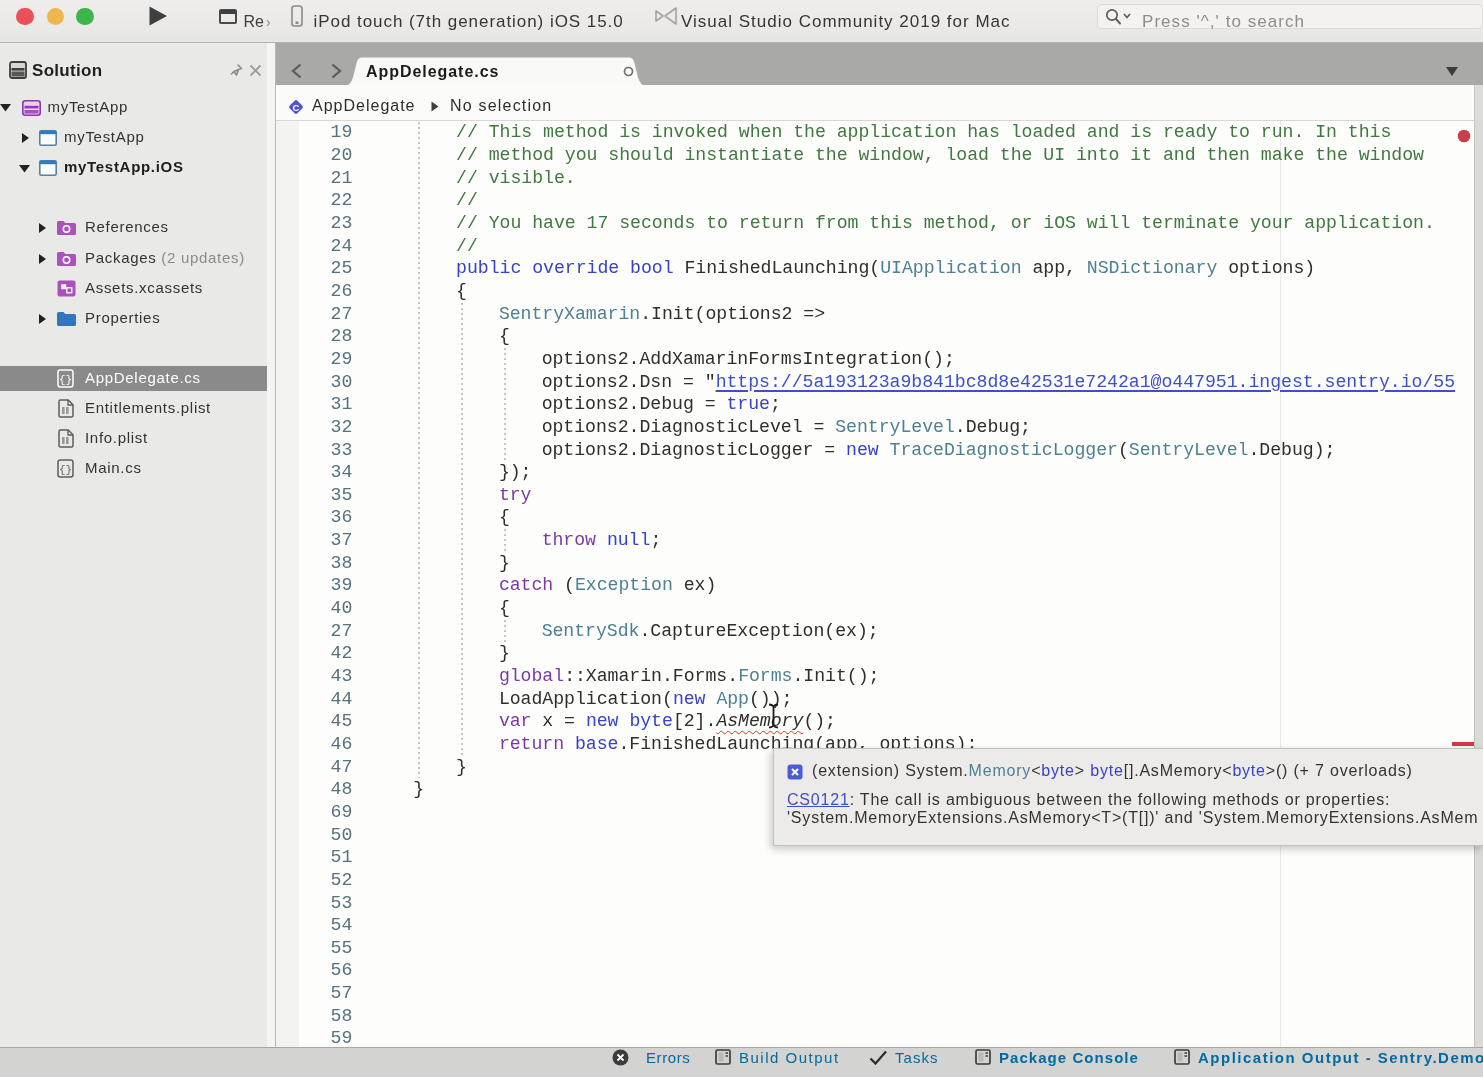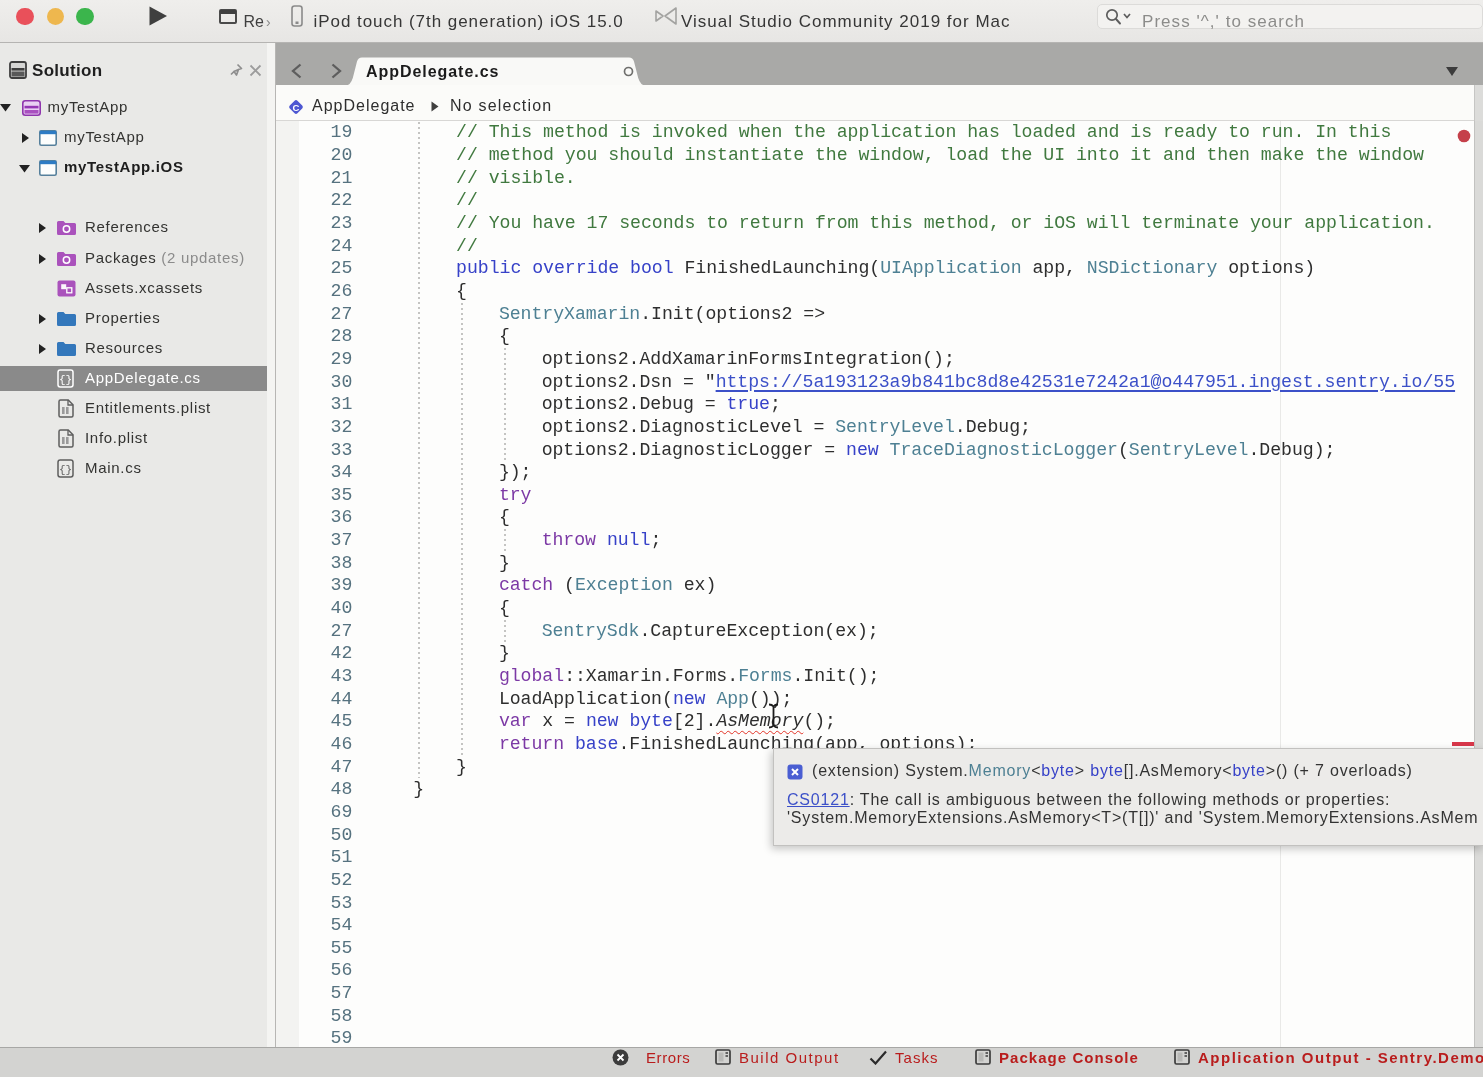--- a/index.html
+++ b/index.html
@@ -32,21 +32,21 @@
 .num { position:absolute; left:0; width:76.4px; text-align:right; height:22.65px; line-height:22.65px;
   font-family:"Liberation Mono",monospace; font-size:18.2px; color:#56727f; }
 .cl { position:absolute; height:22.65px; line-height:22.65px; white-space:pre;
   font-family:"Liberation Mono",monospace; font-size:18.2px; letter-spacing:-0.04px; }
 .w { color:#2e2e2e; text-decoration:underline wavy #e23327 1.2px; text-underline-offset:3.5px;font-style:italic; }
 .guide { position:absolute; width:2px; background-image:repeating-linear-gradient(to bottom,#c4c4c2 0,#c4c4c2 2px,transparent 2px,transparent 5px); }
 #ruler { position:absolute; left:1004px; top:0; width:1px; height:926px; background:#e9e9e7; }
 #sbar2 { position:absolute; left:1198px; top:0; width:9px; height:926px; background:#dadad8; border-left:1px solid #c2c2c0; }
 
 #status { position:absolute; left:0; top:1047px; width:1483px; height:30px; background:#d3d3d1; border-top:1px solid #a7a7a5; }
-.st { position:absolute; top:0; height:18px; display:flex; align-items:center; font-size:15px; color:#b91c1c; letter-spacing:1.05px; white-space:nowrap; }
+.st { position:absolute; top:0; height:18px; display:flex; align-items:center; font-size:15px; color:#0369a1; letter-spacing:1.05px; white-space:nowrap; }
 .st b { font-weight:bold; }
 
 #tip { position:absolute; left:773px; top:748px; width:711px; height:98px; background:#ecebe9;
   border:1px solid #c2c1bf; box-shadow:-2px 3px 8px rgba(0,0,0,0.22); font-size:16px; letter-spacing:0.8px; line-height:18px; color:#333; overflow:hidden; }
 </style></head><body>
 
 <div id="toolbar">
   <div class="light" style="left:16.4px;background:#e9505a"></div>
   <div class="light" style="left:46.6px;background:#eeb74e"></div>
   <div class="light" style="left:76.3px;background:#3bb54c"></div>
@@ -165,31 +165,20 @@
     <div class="trow" style="top:260.7px">
       <span class="ab" style="left:37.5px;top:10px">
         <svg class="tri" width="9" height="10" viewBox="0 0 9 10">
           <path d="M1 0 L8 5 L1 10 Z" fill="#222"></path>
         </svg>
       </span>
       <span class="ab" style="left:55.5px;top:6px"><svg width="21" height="17" viewBox="0 0 21 17">
           <path d="M1 3.5 Q1 2 2.5 2 L7.5 2 L9.3 4 L18.5 4 Q20 4 20 5.5 L20 14.5 Q20 16 18.5 16 L2.5 16 Q1 16 1 14.5 Z" fill="#3377bb"></path>
         </svg></span>
       <span class="ab" style="left:85px;top:5px"><span class="tt">Properties</span></span>
-    </div>
-    <div class="trow" style="top:290.8px">
-      <span class="ab" style="left:37.5px;top:10px">
-        <svg class="tri" width="9" height="10" viewBox="0 0 9 10">
-          <path d="M1 0 L8 5 L1 10 Z" fill="#222"></path>
-        </svg>
-      </span>
-      <span class="ab" style="left:55.5px;top:6px"><svg width="21" height="17" viewBox="0 0 21 17">
-          <path d="M1 3.5 Q1 2 2.5 2 L7.5 2 L9.3 4 L18.5 4 Q20 4 20 5.5 L20 14.5 Q20 16 18.5 16 L2.5 16 Q1 16 1 14.5 Z" fill="#3377bb"></path>
-        </svg></span>
-      <span class="ab" style="left:85px;top:5px"><span class="tt">Resources</span></span>
     </div>
     <div class="trow" style="top:320.9px">
       <span class="ab" style="left:57px;top:5px"><svg width="17" height="19" viewBox="0 0 17 19">
           <rect x="1" y="1" width="15" height="17" rx="2.2" fill="none" stroke="#fff" stroke-width="1.5"></rect>
           <text x="8.5" y="13.6" font-family="Liberation Mono, monospace" font-size="11" fill="#fff" text-anchor="middle">{}</text>
         </svg></span>
       <span class="ab" style="left:85px;top:5px"><span class="tt" style="color:#fff">AppDelegate.cs</span></span>
     </div>
     <div class="trow" style="top:381.1px">
       <span class="ab" style="left:57.5px;top:5px"><svg width="16" height="19" viewBox="0 0 16 19">

